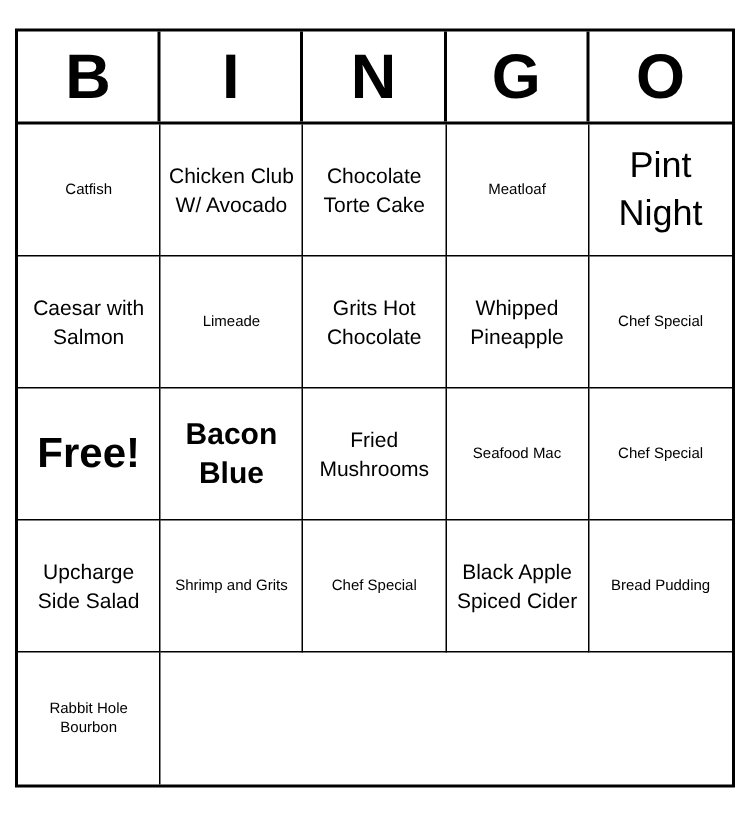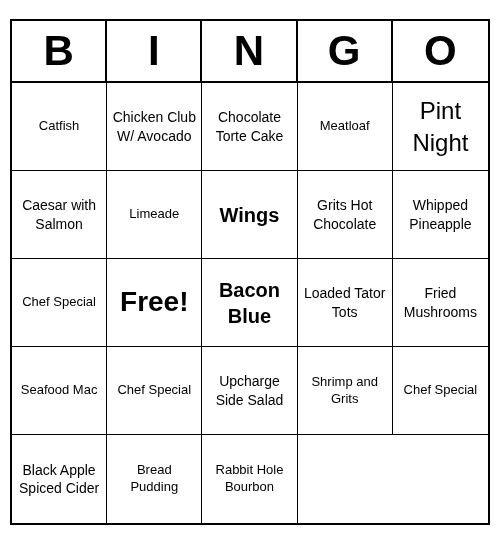--- a/index.html
+++ b/index.html
@@ -37,21 +37,21 @@
       grid-template-rows: repeat(5, 88px);
     }
     .bingo-cell {
       border-right: 1.5px solid #000;
       border-bottom: 1.5px solid #000;
       display: flex;
       align-items: center;
       justify-content: center;
       text-align: center;
       padding: 4px 5px;
-      font-size: 13px;
+      font-size: 10px;
       line-height: 1.3;
       font-family: Arial, sans-serif;
     }
     .bingo-cell:nth-child(5n) {
       border-right: none;
     }
     .bingo-cell:nth-child(n+21) {
       border-bottom: none;
     }
     .bingo-cell.large-text {
@@ -82,27 +82,25 @@
     <div class="bingo-header-cell">O</div>
   </div>
   <div class="bingo-grid" id="bingo-grid">
   <div class="bingo-cell">Catfish</div>
       <div class="bingo-cell small-text">Chicken Club W/ Avocado</div>
       <div class="bingo-cell small-text">Chocolate Torte Cake</div>
       <div class="bingo-cell">Meatloaf</div>
       <div class="bingo-cell large-text">Pint Night</div>
       <div class="bingo-cell small-text">Caesar with Salmon</div>
       <div class="bingo-cell">Limeade</div>
-      <div class="bingo-cell medium-text">Wings</div>
       <div class="bingo-cell small-text">Grits Hot Chocolate</div>
       <div class="bingo-cell small-text">Whipped Pineapple</div>
       <div class="bingo-cell">Chef Special</div>
       <div class="bingo-cell free">Free!</div>
       <div class="bingo-cell medium-text">Bacon Blue</div>
-      <div class="bingo-cell small-text">Loaded Tator Tots</div>
       <div class="bingo-cell small-text">Fried Mushrooms</div>
       <div class="bingo-cell">Seafood Mac</div>
       <div class="bingo-cell">Chef Special</div>
       <div class="bingo-cell small-text">Upcharge Side Salad</div>
       <div class="bingo-cell">Shrimp and Grits</div>
       <div class="bingo-cell">Chef Special</div>
       <div class="bingo-cell small-text">Black Apple Spiced Cider</div>
       <div class="bingo-cell">Bread Pudding</div>
       <div class="bingo-cell">Rabbit Hole Bourbon</div>
     </div>

